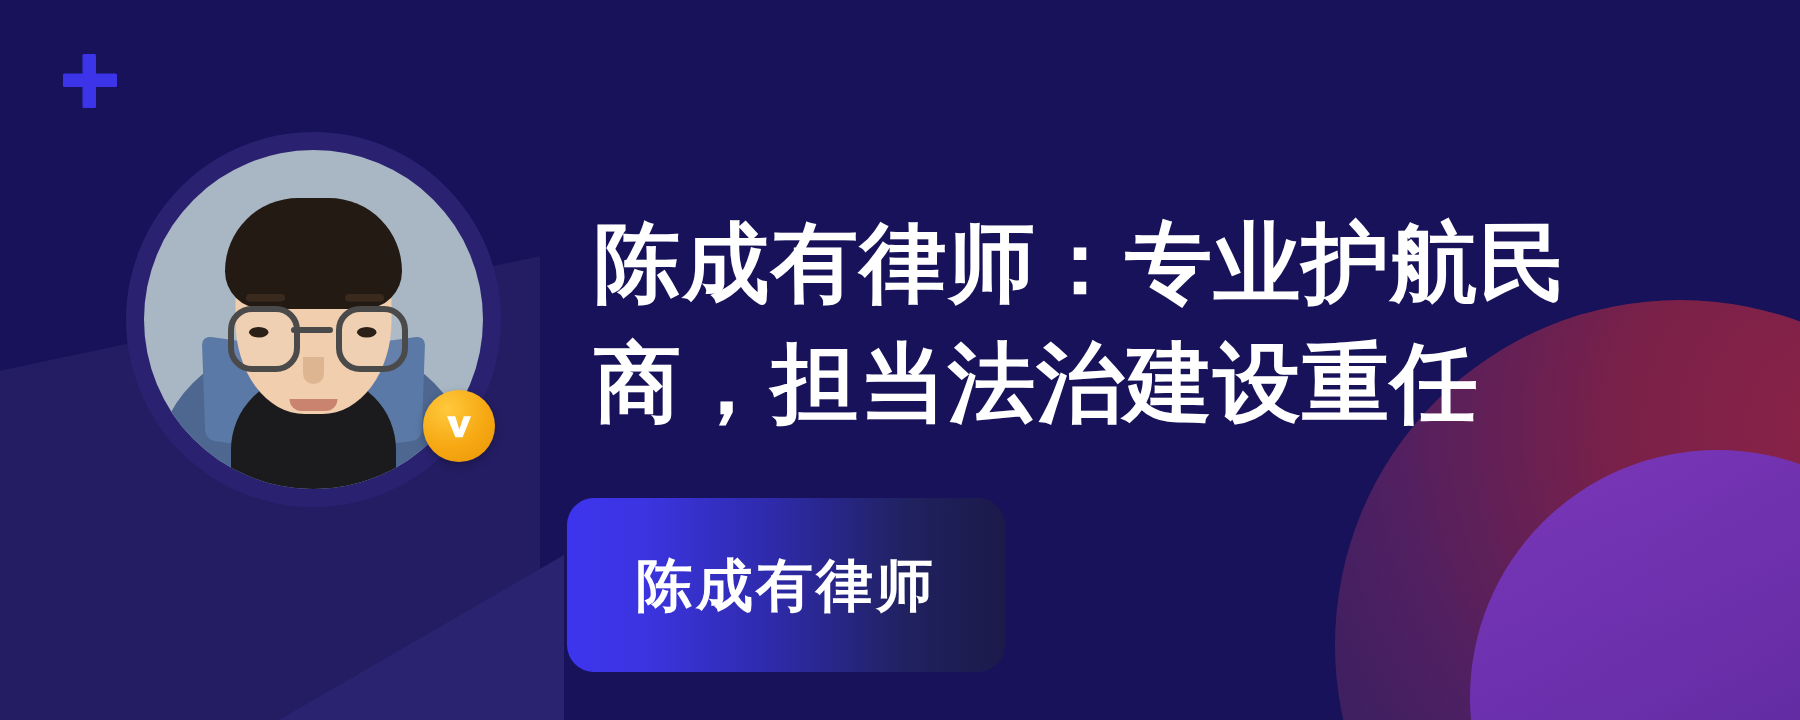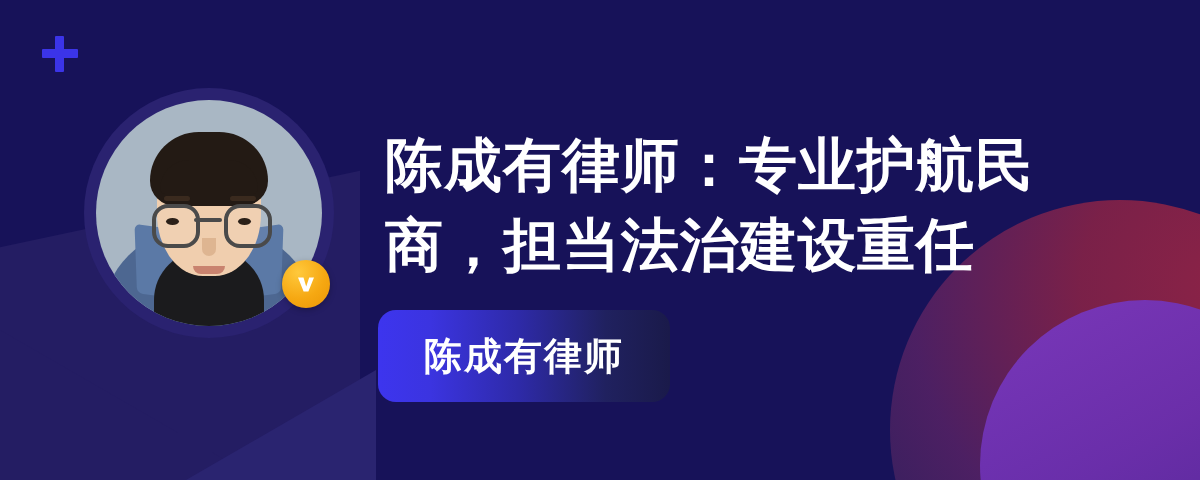--- a/index.html
+++ b/index.html
@@ -264,34 +264,34 @@
   .v-badge svg { display: block; }
 
   
   .content {
     position: absolute;
     left: 378px;
     top: 118px;
     width: 720px;
   }
   .headline {
-    margin: 7px;
+    margin: 18px;
     color: #ffffff;
     font-size: 58px;
     line-height: 80px;
     font-weight: 700;
     letter-spacing: 1px;
     white-space: pre-line;
   }
   .cta-button {
     display: inline-flex;
     align-items: center;
     margin-top: 18px;
     padding: 16px 46px;
-    height: 92px;
+    height: 116px;
     border: none;
     border-radius: 18px;
     color: #ffffff;
     font-size: 38px;
     font-weight: 700;
     letter-spacing: 2px;
     font-family: inherit;
     cursor: pointer;
     background: linear-gradient(90deg, #3d35ee 0%, #3b34e0 18%, #2e2aa8 48%, #20215f 78%, #1a1a4a 100%);
   }

